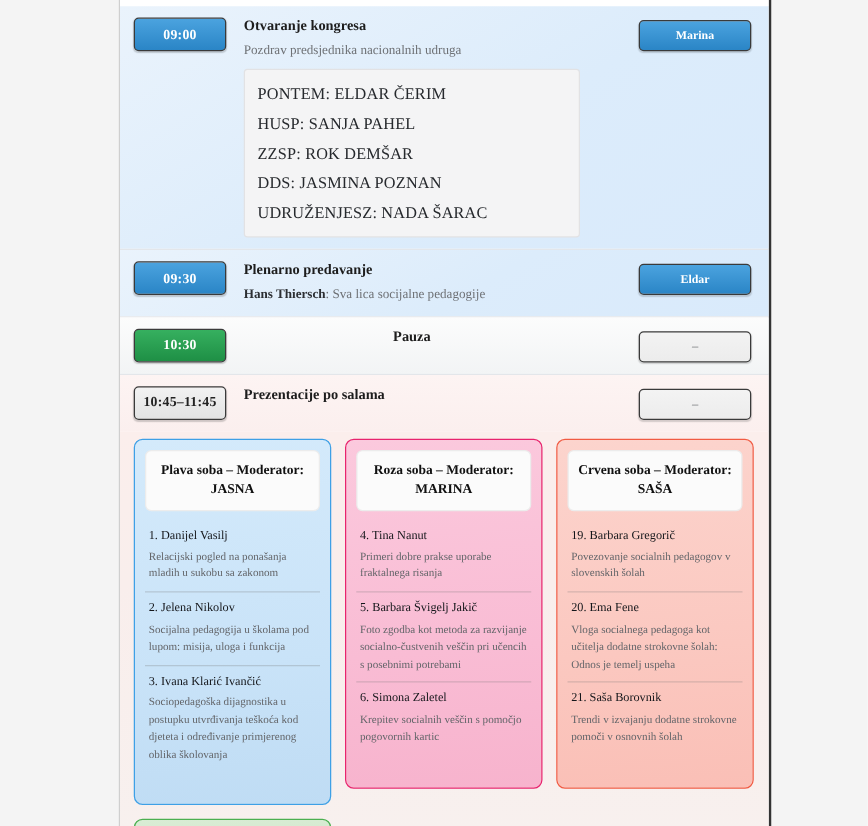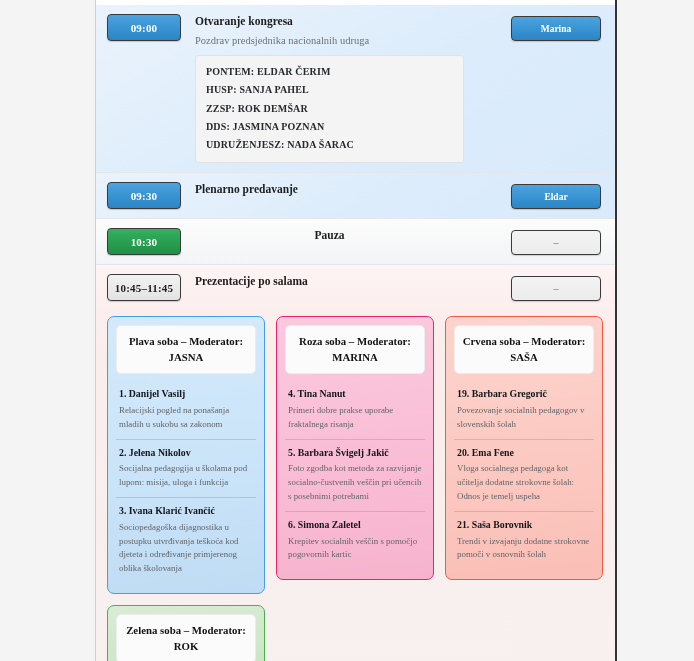--- a/index.html
+++ b/index.html
@@ -86,22 +86,22 @@
   .row-sub b { color: #2c2f33; }
 
   .detail-box {
     margin-top: 7px;
     background: #f4f4f5;
     border: 1px solid #e2e2e4;
     border-radius: 3px;
     padding: 7px 10px 8px 10px;
   }
   .detail-line {
-    font-size: 10px;
-    font-weight: bold;
+    font-size: 13px;
+    font-weight: normal;
     letter-spacing: .15px;
     color: #26292d;
     line-height: 1.82;
     white-space: nowrap;
   }
 
   .row-right { flex: 0 0 auto; width: 90px; padding-top: 2px; margin-left: 37px; }
   .chip {
     width: 90px;
     height: 25px;
@@ -126,21 +126,21 @@
   .rooms-grid {
     display: flex;
     gap: 11px;
     align-items: flex-start;
     flex-wrap: wrap;
   }
   .room-card {
     width: 158px;
     border-radius: 7px;
     border: 1.6px solid #000;
-    padding: 8px 8px 10px 8px;
+    padding: 8px 8px 26px 8px;
   }
   .room-card.blue   { background: linear-gradient(175deg, #d4eafb 0%, #c9e3f8 60%, #bfdcf4 100%); border-color: #3ea0e6; }
   .room-card.pink   { background: linear-gradient(175deg, #fbc9dd 0%, #f9bcd4 60%, #f7b3cd 100%); border-color: #e8246e; }
   .room-card.red    { background: linear-gradient(175deg, #fcd4cd 0%, #fbc8c0 60%, #fabfb6 100%); border-color: #f15b43; }
   .room-card.green  { background: linear-gradient(175deg, #d9ecd4 0%, #cfe7ca 60%, #c7e2c2 100%); border-color: #4caf50; }
 
   .room-head {
     background: #fbfbfb;
     border: 1px solid #ececec;
     border-radius: 5px;
@@ -151,21 +151,21 @@
     font-size: 10.8px;
     line-height: 1.45;
     color: #111111;
     margin-bottom: 7px;
   }
 
   .talk { padding: 6px 3px 7px 3px; }
   .talk + .talk { border-top: 1px solid rgba(120,120,120,.28); }
   .talk-title {
     font-family: "Liberation Serif", serif;
-    font-weight: bold;
+    font-weight: normal;
     font-size: 9.8px;
     color: #14161a;
     line-height: 1.4;
     margin-bottom: 3px;
   }
   .talk-desc {
     font-size: 8.9px;
     color: #636569;
     line-height: 1.55;
   }
@@ -193,20 +193,21 @@
             </div>
           </div>
           <div class="row-right">
             <div class="chip c-blue">Marina</div>
           </div>
         </div>
         <div class="row blue">
           <div class="time-badge t-blue">09:30</div>
           <div class="row-mid">
             <div class="row-title">Plenarno predavanje</div>
+            <div class="row-sub"><b>Hans Thiersch</b><span>: Sva lica socijalne pedagogije</span></div>
           </div>
           <div class="row-right">
             <div class="chip c-blue">Eldar</div>
           </div>
         </div>
         <div class="row plain">
           <div class="time-badge t-green">10:30</div>
           <div class="row-mid">
             <div class="row-title">Pauza</div>
           </div>

